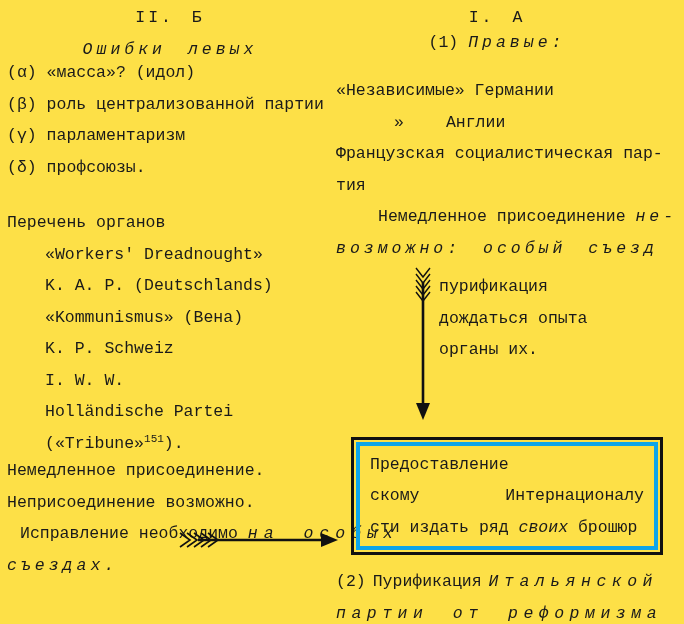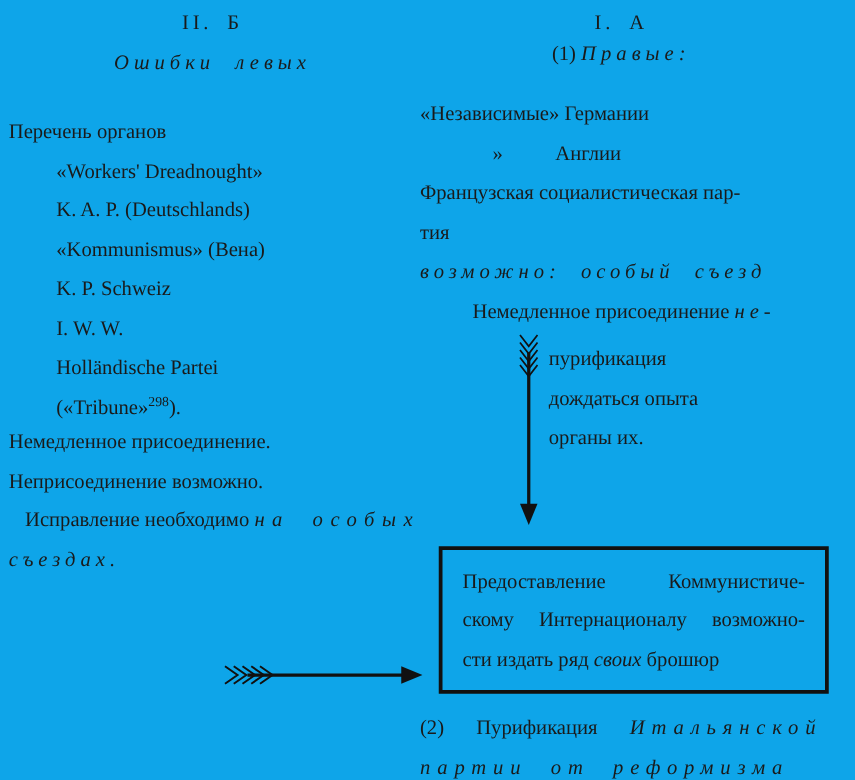--- a/index.html
+++ b/index.html
@@ -1,20 +1,20 @@
 <!DOCTYPE html>
 <html><head>
 <meta charset="utf-8">
 <style>
   html,body{margin:0;padding:0;background:#ffffff;}
   #page{
     position:relative;
     width:684px;height:624px;
-    background:#0ea5e9;
-    font-family:Liberation Serif, serif;
+    background:#fde047;
+    font-family:Liberation Mono, monospace;
     font-size:16.5px;
     color:#1a1a1a;
     overflow:hidden;
   }
   .col{position:absolute;top:2px;}
   #left-col{left:7px;width:326px;}
   #right-col{left:336px;width:322px;}
   .line{line-height:31.5px;white-space:nowrap;}
   .center{text-align:center;}
   .hdr{letter-spacing:3px;word-spacing:5px;}
@@ -47,31 +47,37 @@
 </style>
 </head>
 <body>
 
 <div id="page">
 
   <div id="left-col" class="col">
     <div class="line center hdr">II. Б</div>
     <div class="line center sp">Ошибки левых</div>
 
+    <div style="margin-top:-8px;">
+      <div class="line">(α) «масса»? (идол)</div>
+      <div class="line">(β) роль централизованной партии</div>
+      <div class="line">(γ) парламентаризм</div>
+      <div class="line">(δ) профсоюзы.</div>
+    </div>
 
     <div class="line" style="margin-top:24px;">Перечень органов</div>
 
     <div>
       <div class="line indent1">«Workers' Dreadnought»</div>
       <div class="line indent1">K. A. P. (Deutschlands)</div>
       <div class="line indent1">«Kommunismus» (Вена)</div>
       <div class="line indent1">K. P. Schweiz</div>
       <div class="line indent1">I. W. W.</div>
       <div class="line indent1">Holländische Partei</div>
-      <div class="line indent1"><span>(«Tribune»</span><sup>298</sup><span>).</span></div>
+      <div class="line indent1"><span>(«Tribune»</span><sup>151</sup><span>).</span></div>
     </div>
 
     <div class="line" style="margin-top:-4px;">Немедленное присоединение.</div>
     <div class="line">Неприсоединение возможно.</div>
 
     <div class="line" style="padding-left:13px;"><span>Исправление необходимо </span><span class="sp" style="letter-spacing:6px;">на особых</span></div>
     <div class="line sp">съездах.</div>
   </div>
 
   <svg id="h-arrow" class="arrow" width="160" height="22" viewBox="0 0 160 22">
@@ -102,22 +108,22 @@
     <div class="line center hdr">I. А</div>
 
     <div class="line" style="margin-top:-7px;text-align:center;"><span>(1)</span> <span class="sp">Правые:</span></div>
 
     <div class="line" style="margin-top:17px;">«Независимые» Германии</div>
     <div class="line"><span class="ditto">»</span><span class="ditto-gap">Англии</span></div>
 
     <div class="line">Французская социалистическая пар-</div>
     <div class="line">тия</div>
 
+    <div class="line r-indent"><span>Немедленное присоединение </span><span class="sp">не-</span></div>
     <div class="line sp">возможно: особый съезд</div>
-    <div class="line r-indent"><span>Немедленное присоединение </span><span class="sp">не-</span></div>
 
     <div style="margin-top:7px;">
       <div class="line note">пурификация</div>
       <div class="line note">дождаться опыта</div>
       <div class="line note">органы их.</div>
     </div>
 
     <div id="frame-box">
       <div class="inner">
         <div class="jline">Предоставление Коммунистиче-</div>

